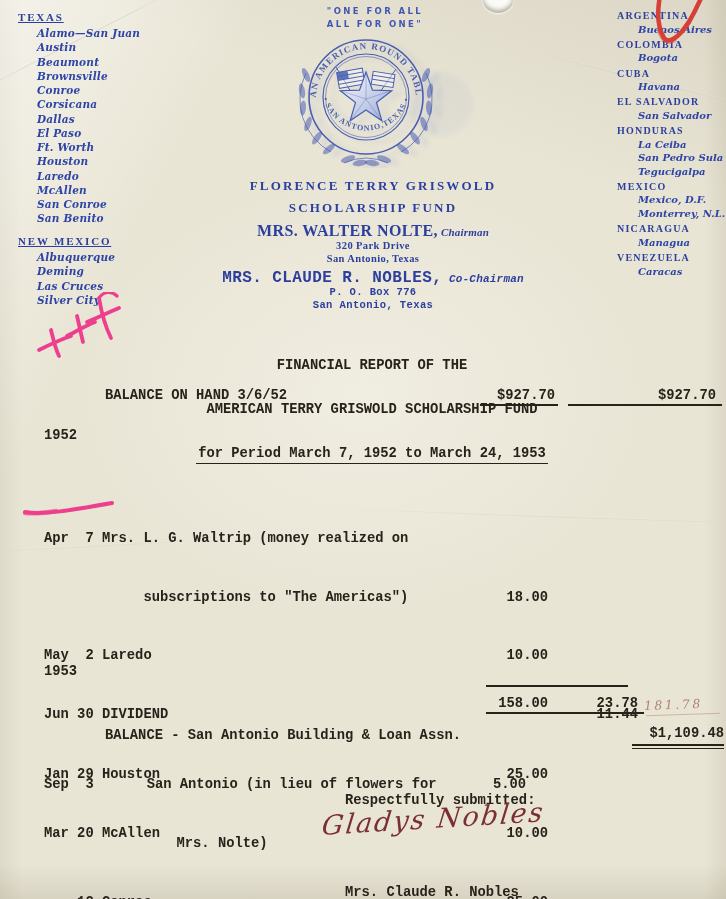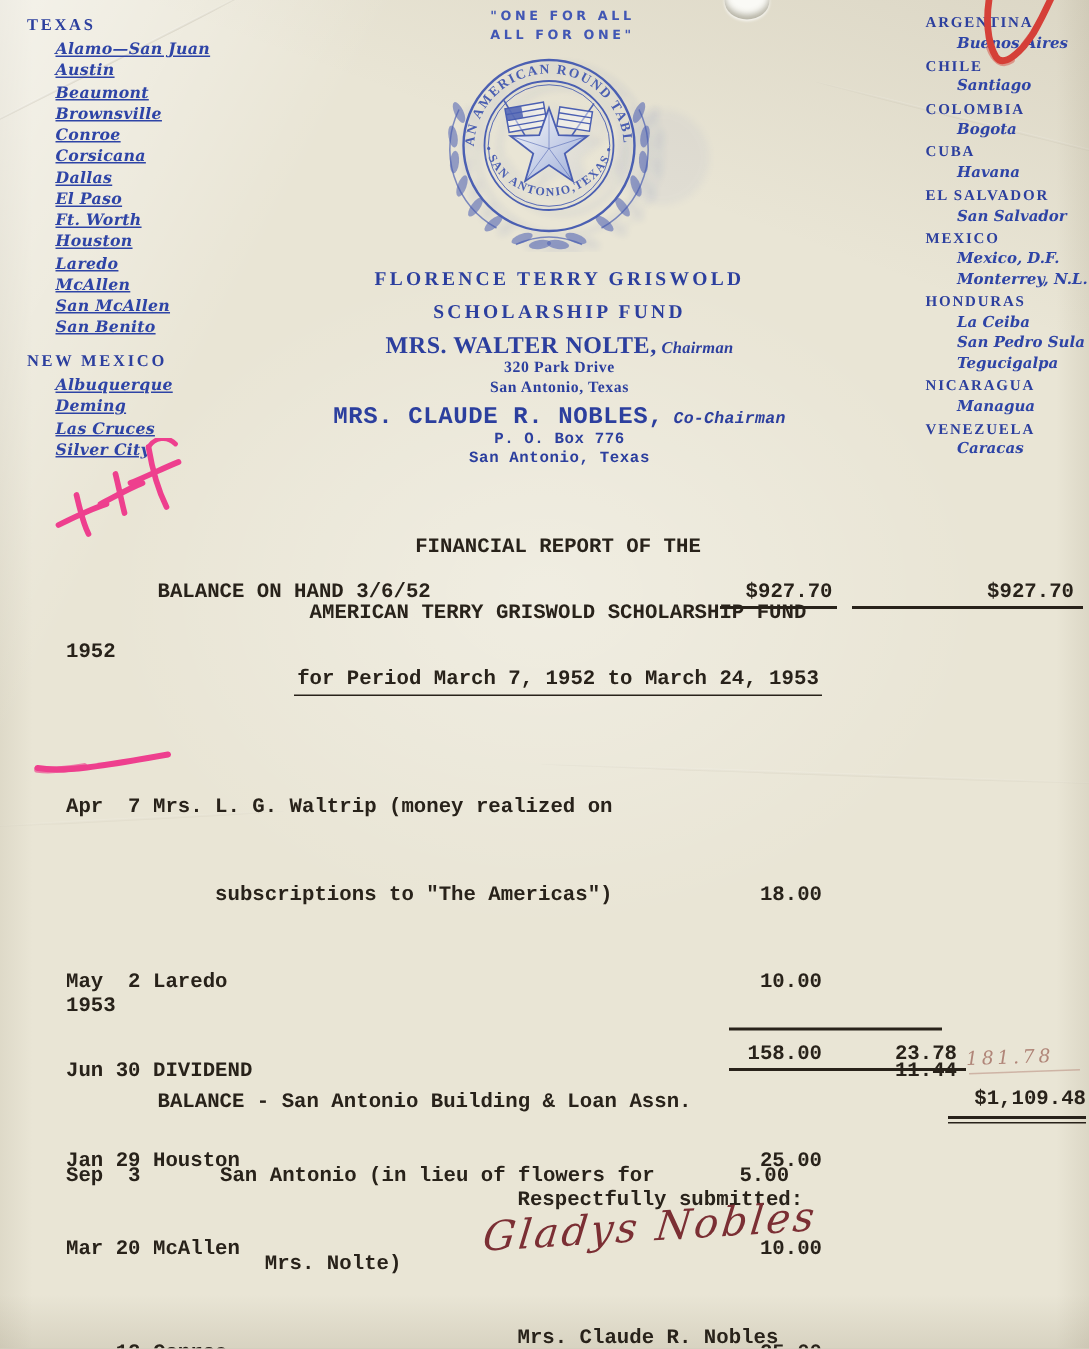--- a/index.html
+++ b/index.html
@@ -11,22 +11,22 @@
       linear-gradient(118deg, rgba(255,255,255,.5), transparent 22%),
       linear-gradient(200deg, rgba(125,112,85,.12), transparent 20%),
       linear-gradient(0deg, rgba(125,115,88,.16), transparent 4%),
       linear-gradient(90deg, rgba(125,115,88,.10), transparent 3%, transparent 97%, rgba(125,115,88,.12));
   }
   .crease{position:absolute;height:2px;border-radius:50%;
     background:linear-gradient(to bottom, rgba(255,255,255,.4), rgba(120,108,80,.20));}
   .hole{position:absolute;left:483px;top:-12px;width:30px;height:25px;border-radius:50%;
     background:#fafaf6;box-shadow:inset 0 -3px 4px rgba(95,88,62,.45), 0 1px 2px rgba(255,255,255,.8);}
   
-  .lhHead{position:absolute;font:bold 11px/12px "Liberation Serif",serif;letter-spacing:1.8px;color:#2c3f9e;}
-  .cityList{position:absolute;font:italic bold 10.5px/14.25px "DejaVu Serif",serif;color:#2e44a6;letter-spacing:.2px;text-decoration:underline;}
+  .lhHead{position:absolute;font:bold 11px/12px "Liberation Serif",serif;letter-spacing:1.8px;color:#2c3f9e;text-decoration:underline;}
+  .cityList{position:absolute;font:italic bold 10.5px/14.25px "DejaVu Serif",serif;color:#2e44a6;letter-spacing:.2px;}
   .cityList div{white-space:pre;}
   .colR{position:absolute;left:617px;top:9px;width:110px;}
   .colR .grp{margin-bottom:1.8px;}
   .colR .cname{font:bold 10px/13.5px "Liberation Serif",serif;letter-spacing:1.2px;color:#2c3f9e;white-space:nowrap;}
   .colR .ccity{font:italic bold 10px/13.5px "DejaVu Serif",serif;color:#2e44a6;padding-left:21px;white-space:nowrap;}
   
   .motto{position:absolute;left:280px;top:5px;width:190px;text-align:center;
     font:bold 8.5px/12.5px "DejaVu Sans",sans-serif;letter-spacing:2.4px;color:#4156b4;}
   .seal{position:absolute;left:236px;top:33px;width:260px;height:135px;}
   .orgName{position:absolute;left:163px;top:175px;width:420px;text-align:center;
@@ -76,21 +76,21 @@
       <div>Beaumont</div>
       <div>Brownsville</div>
       <div>Conroe</div>
       <div>Corsicana</div>
       <div>Dallas</div>
       <div>El Paso</div>
       <div>Ft. Worth</div>
       <div>Houston</div>
       <div>Laredo</div>
       <div>McAllen</div>
-      <div>San McAllen</div>
+      <div>San Conroe</div>
       <div>San Benito</div>
     </div>
   <div class="lhHead" style="left:18px;top:235px;">NEW MEXICO</div>
   <div class="cityList" style="left:37px;top:250px;">
 
   <div>Albuquerque</div>
       <div>Deming</div>
       <div>Las Cruces</div>
       <div>Silver City</div>
     </div>
@@ -98,27 +98,20 @@
   <div class="colR">
 
       <div class="grp">
         <div class="cname">ARGENTINA</div>
         <div>
 
         <div class="ccity">Buenos Aires</div>
         </div>
       </div>
 
-      <div class="grp">
-        <div class="cname">CHILE</div>
-        <div>
-
-        <div class="ccity">Santiago</div>
-        </div>
-      </div>
 
       <div class="grp">
         <div class="cname">COLOMBIA</div>
         <div>
 
         <div class="ccity">Bogota</div>
         </div>
       </div>
 
 
@@ -128,39 +121,39 @@
 
         <div class="ccity">Havana</div>
         </div>
       </div>
 
       <div class="grp">
         <div class="cname">EL SALVADOR</div>
         <div>
 
         <div class="ccity">San Salvador</div>
-        </div>
-      </div>
-
-      <div class="grp">
-        <div class="cname">MEXICO</div>
-        <div>
-
-        <div class="ccity">Mexico, D.F.</div>
-          <div class="ccity">Monterrey, N.L.</div>
         </div>
       </div>
 
       <div class="grp">
         <div class="cname">HONDURAS</div>
         <div>
 
         <div class="ccity">La Ceiba</div>
           <div class="ccity">San Pedro Sula</div>
           <div class="ccity">Tegucigalpa</div>
+        </div>
+      </div>
+
+      <div class="grp">
+        <div class="cname">MEXICO</div>
+        <div>
+
+        <div class="ccity">Mexico, D.F.</div>
+          <div class="ccity">Monterrey, N.L.</div>
         </div>
       </div>
 
       <div class="grp">
         <div class="cname">NICARAGUA</div>
         <div>
 
         <div class="ccity">Managua</div>
         </div>
       </div>

